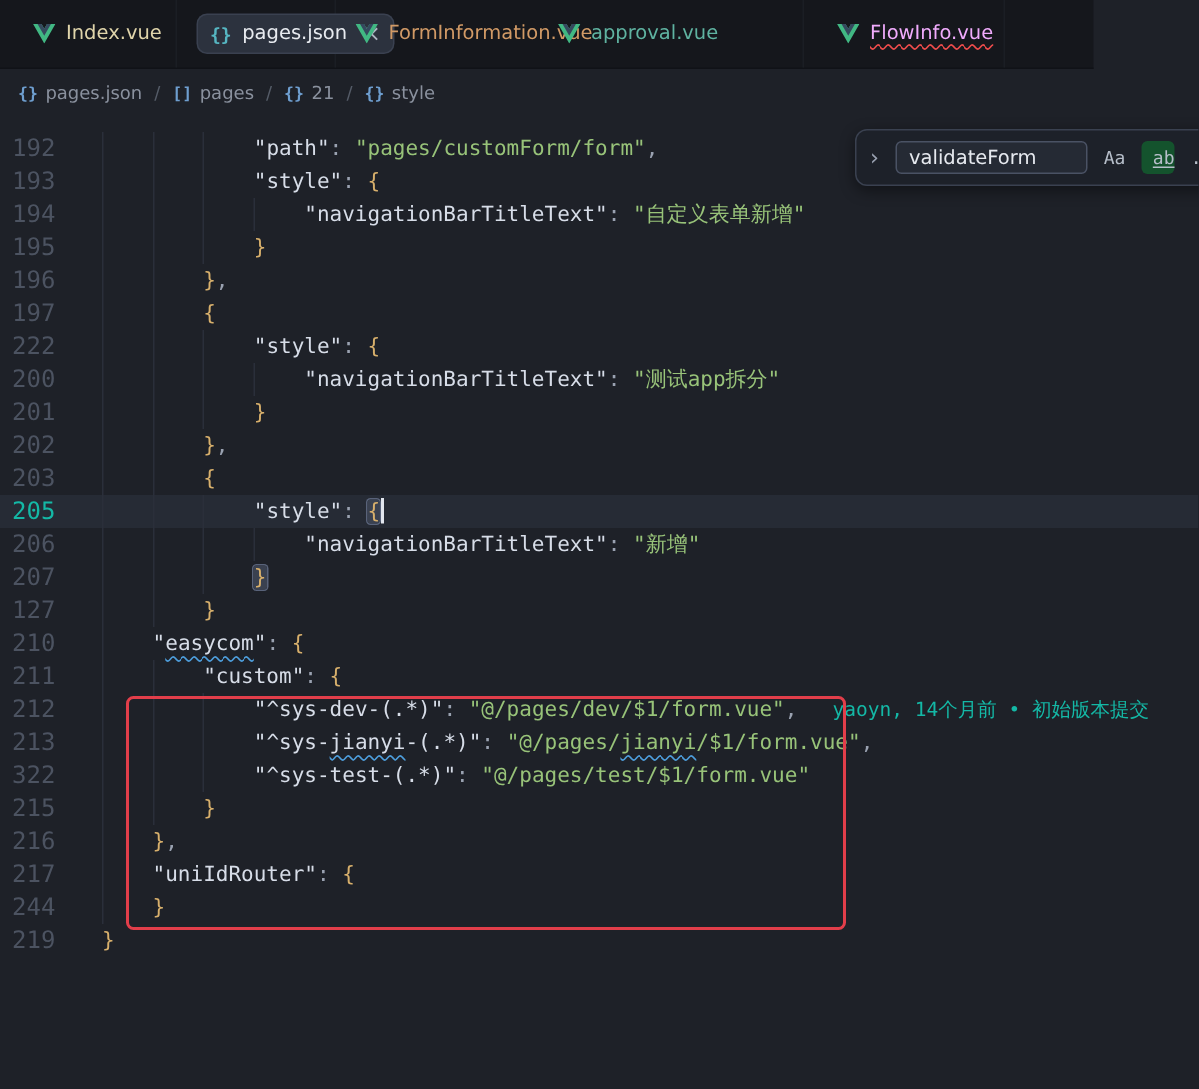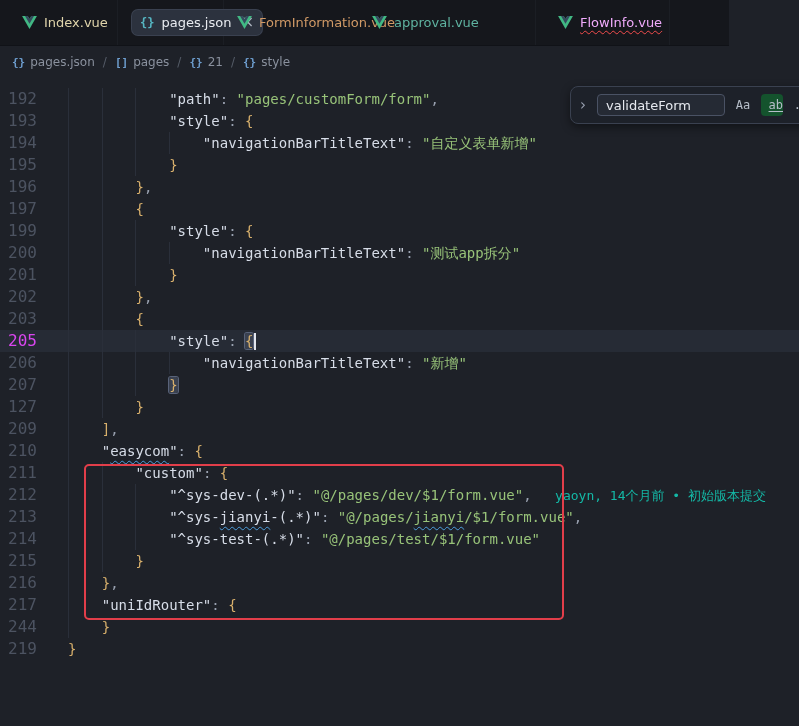--- a/index.html
+++ b/index.html
@@ -27,21 +27,21 @@
   
   .breadcrumb{position:absolute;top:45px;left:0;width:799px;height:34px;display:flex;align-items:center;gap:8px;padding-left:12px;box-sizing:border-box;}
   .bc-item{display:flex;align-items:center;gap:5px;color:#8a919e;font-size:12px;}
   .bc-glyph{font-family:"DejaVu Sans Mono","Liberation Mono",monospace;font-size:11px;color:#6e9ecf;font-weight:bold;}
   .bc-sep{color:#555c68;font-size:12px;}
   
   .editor{position:absolute;top:79px;left:0;width:799px;bottom:0;padding-top:9px;font-family:"DejaVu Sans Mono","Liberation Mono",monospace;font-size:14px;line-height:22px;}
   .line{display:flex;height:22px;}
   .line.cur{background:#262b35;}
   .ln{flex:none;width:45px;text-align:center;color:#4c5361;font-size:16px;user-select:none;}
-  .cur .ln{color:#d946ef;}
+  .cur .ln{color:#14b8a6;}
   .code{flex:1;margin-left:23px;white-space:pre;position:relative;color:#abb2bf;}
   .guide{position:absolute;top:0;bottom:0;width:1px;background:#2a2f3a;}
   .tk-key,.tk-keysq{color:#d7dde8;}
   .tk-str,.tk-strsq{color:#98c379;}
   .tk-pun{color:#9aa2b1;}
   .tk-brace{color:#d8b06c;}
   .tk-bm{color:#d8b06c;background:#3a4150;box-shadow:0 0 0 1px #59637a;border-radius:2px;}
   .sq-blue{text-decoration-line:underline;text-decoration-style:wavy;text-decoration-color:#4d9fde;text-decoration-thickness:1px;text-underline-offset:3.5px;}
   .caret{display:inline-block;width:2px;height:17px;background:#e2e6ee;vertical-align:middle;position:relative;top:-1px;margin-left:1px;}
   .blame{color:#14b8a6;margin-left:3ch;font-size:13px;}
@@ -145,21 +145,21 @@
     </div>
     <div class="line">
       <span class="ln">196</span>
       <span class="code"><span class="guide" style="left: 0ch;"></span><span class="guide" style="left: 4ch;"></span><span class="tk-sp">        </span><span class="tk-brace">}</span><span class="tk-pun">,</span></span>
     </div>
     <div class="line">
       <span class="ln">197</span>
       <span class="code"><span class="guide" style="left: 0ch;"></span><span class="guide" style="left: 4ch;"></span><span class="tk-sp">        </span><span class="tk-brace">{</span></span>
     </div>
     <div class="line">
-      <span class="ln">199</span>
+      <span class="ln">222</span>
       <span class="code"><span class="guide" style="left: 0ch;"></span><span class="guide" style="left: 4ch;"></span><span class="guide" style="left: 8ch;"></span><span class="tk-sp">            </span><span class="tk-key">"style"</span><span class="tk-pun">: </span><span class="tk-brace">{</span></span>
     </div>
     <div class="line">
       <span class="ln">200</span>
       <span class="code"><span class="guide" style="left: 0ch;"></span><span class="guide" style="left: 4ch;"></span><span class="guide" style="left: 8ch;"></span><span class="guide" style="left: 12ch;"></span><span class="tk-sp">                </span><span class="tk-key">"navigationBarTitleText"</span><span class="tk-pun">: </span><span class="tk-str">"测试app拆分"</span></span>
     </div>
     <div class="line">
       <span class="ln">201</span>
       <span class="code"><span class="guide" style="left: 0ch;"></span><span class="guide" style="left: 4ch;"></span><span class="guide" style="left: 8ch;"></span><span class="tk-sp">            </span><span class="tk-brace">}</span></span>
     </div>
@@ -181,41 +181,37 @@
     </div>
     <div class="line">
       <span class="ln">207</span>
       <span class="code"><span class="guide" style="left: 0ch;"></span><span class="guide" style="left: 4ch;"></span><span class="guide" style="left: 8ch;"></span><span class="tk-sp">            </span><span class="tk-bm">}</span></span>
     </div>
     <div class="line">
       <span class="ln">127</span>
       <span class="code"><span class="guide" style="left: 0ch;"></span><span class="guide" style="left: 4ch;"></span><span class="tk-sp">        </span><span class="tk-brace">}</span></span>
     </div>
     <div class="line">
-      <span class="ln">209</span>
-      <span class="code"><span class="guide" style="left: 0ch;"></span><span class="tk-sp">    </span><span class="tk-brace">]</span><span class="tk-pun">,</span></span>
-    </div>
-    <div class="line">
       <span class="ln">210</span>
       <span class="code"><span class="guide" style="left: 0ch;"></span><span class="tk-sp">    </span><span class="tk-key">"</span><span class="tk-keysq sq-blue">easycom</span><span class="tk-key">"</span><span class="tk-pun">: </span><span class="tk-brace">{</span></span>
     </div>
     <div class="line">
       <span class="ln">211</span>
       <span class="code"><span class="guide" style="left: 0ch;"></span><span class="guide" style="left: 4ch;"></span><span class="tk-sp">        </span><span class="tk-key">"custom"</span><span class="tk-pun">: </span><span class="tk-brace">{</span></span>
     </div>
     <div class="line">
       <span class="ln">212</span>
       <span class="code"><span class="guide" style="left: 0ch;"></span><span class="guide" style="left: 4ch;"></span><span class="guide" style="left: 8ch;"></span><span class="tk-sp">            </span><span class="tk-key">"^sys-dev-(.*)"</span><span class="tk-pun">: </span><span class="tk-str">"@/pages/dev/$1/form.vue"</span><span class="tk-pun">,</span><span class="blame">yaoyn, 14个月前 • 初始版本提交</span></span>
     </div>
     <div class="line">
       <span class="ln">213</span>
       <span class="code"><span class="guide" style="left: 0ch;"></span><span class="guide" style="left: 4ch;"></span><span class="guide" style="left: 8ch;"></span><span class="tk-sp">            </span><span class="tk-key">"^sys-</span><span class="tk-keysq sq-blue">jianyi</span><span class="tk-key">-(.*)"</span><span class="tk-pun">: </span><span class="tk-str">"@/pages/</span><span class="tk-strsq sq-blue">jianyi</span><span class="tk-str">/$1/form.vue"</span><span class="tk-pun">,</span></span>
     </div>
     <div class="line">
-      <span class="ln">214</span>
+      <span class="ln">322</span>
       <span class="code"><span class="guide" style="left: 0ch;"></span><span class="guide" style="left: 4ch;"></span><span class="guide" style="left: 8ch;"></span><span class="tk-sp">            </span><span class="tk-key">"^sys-test-(.*)"</span><span class="tk-pun">: </span><span class="tk-str">"@/pages/test/$1/form.vue"</span></span>
     </div>
     <div class="line">
       <span class="ln">215</span>
       <span class="code"><span class="guide" style="left: 0ch;"></span><span class="guide" style="left: 4ch;"></span><span class="tk-sp">        </span><span class="tk-brace">}</span></span>
     </div>
     <div class="line">
       <span class="ln">216</span>
       <span class="code"><span class="guide" style="left: 0ch;"></span><span class="tk-sp">    </span><span class="tk-brace">}</span><span class="tk-pun">,</span></span>
     </div>

